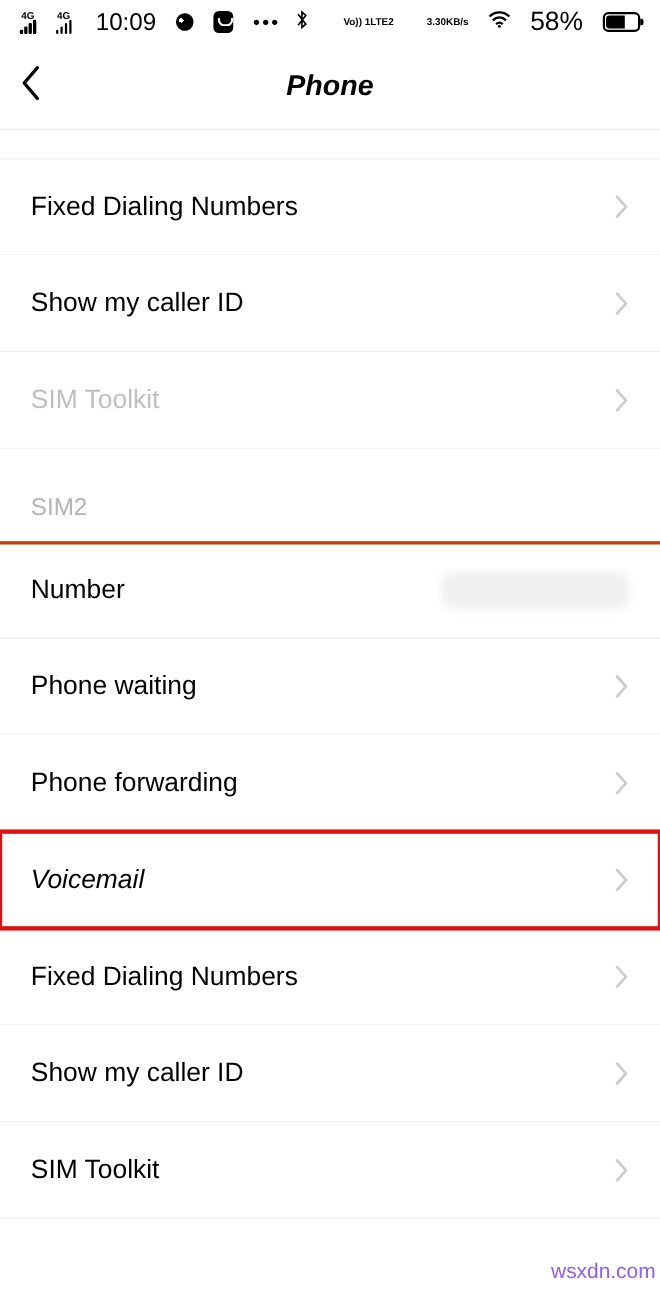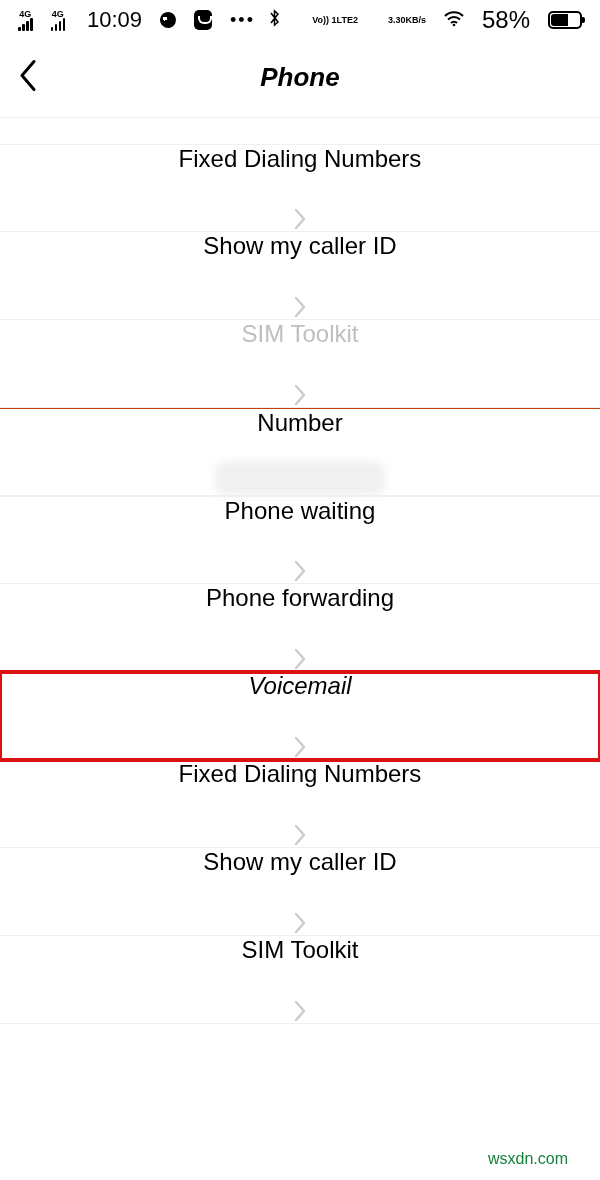--- a/index.html
+++ b/index.html
@@ -78,48 +78,47 @@
 
   .list { padding: 0; }
   .section-gap { height: 26px; }
   .row {
     display:flex; align-items:center; justify-content:space-between;
     padding: 0 28px;
     height: 88px;
     border-bottom: 1px solid #f0f0f0;
     cursor:pointer;
     background:#fff;
-    flex-direction:column;
   }
   .row:first-child { border-top: 1px solid #f0f0f0; }
   .row-label { font-size:24px; }
   .row.disabled .row-label { color:#bfbfbf; }
   .chev { color:#ccc; }
   .chev svg { display:block; }
   .section-header {
     padding: 40px 28px 18px 28px;
     color:#b3b3b3;
     font-size:22px;
   }
-  .row.nolink { cursor:default; border-top:1px solid #c2410c; }
+  .row.nolink { cursor:default; border-top:3px solid #c2410c; }
   .redacted {
     width:170px; height:34px; border-radius:10px;
     background:#f0f0f0;
     filter: blur(4px);
   }
   .row.highlight {
     outline: 4px solid #d11;
     outline-offset: -2px;
     position:relative;
     z-index:1;
     font-style:italic;
   }
   .watermark {
-    position:absolute; right:28px; bottom:10px;
-    font-size:16px; color:#15803d;
+    position:absolute; right:0; bottom:10px;
+    font-size:19px; color:#8b5cf6;
     background:rgba(255,255,255,0.6);
     padding:2px 4px;
   }
 </style>
 </head>
 <body>
 
 <div class="status-bar">
   <div class="status-left">
     <div class="sig">
@@ -205,20 +204,21 @@
       <div class="row disabled">
         <span class="row-label">SIM Toolkit</span>
         <span class="chev">
           <svg width="14" height="24" viewBox="0 0 14 24">
             <path d="M3 3 L11 12 L3 21" fill="none" stroke="#ccc" stroke-width="2.5" stroke-linecap="round" stroke-linejoin="round"></path>
           </svg>
         </span>
       </div>
     </div>
 
+  <div class="section-header">SIM2</div>
 
   <div class="row nolink">
     <span class="row-label">Number</span>
     <span class="redacted"></span>
   </div>
 
   <div id="group2">
       <div class="row">
         <span class="row-label">Phone waiting</span>
         <span class="chev">

